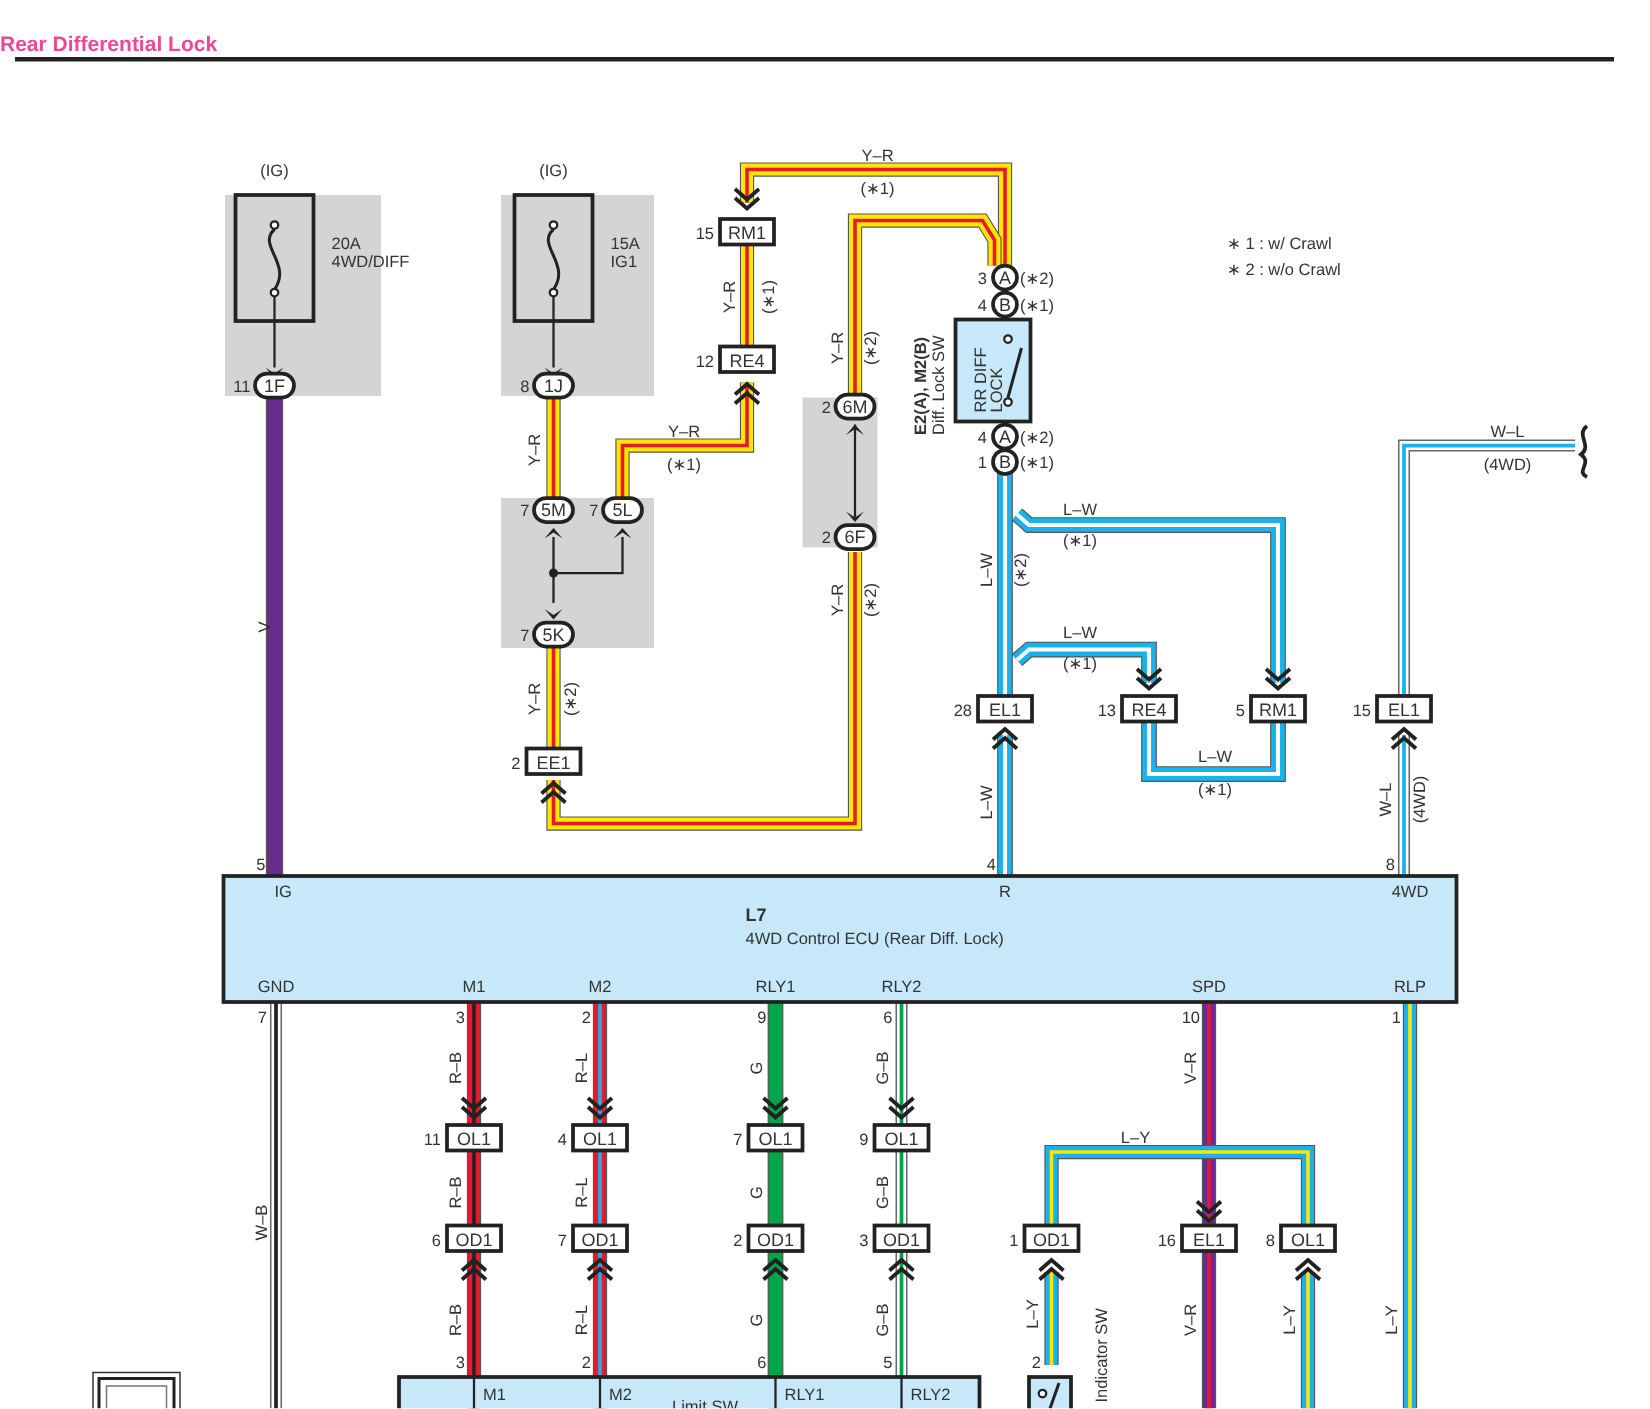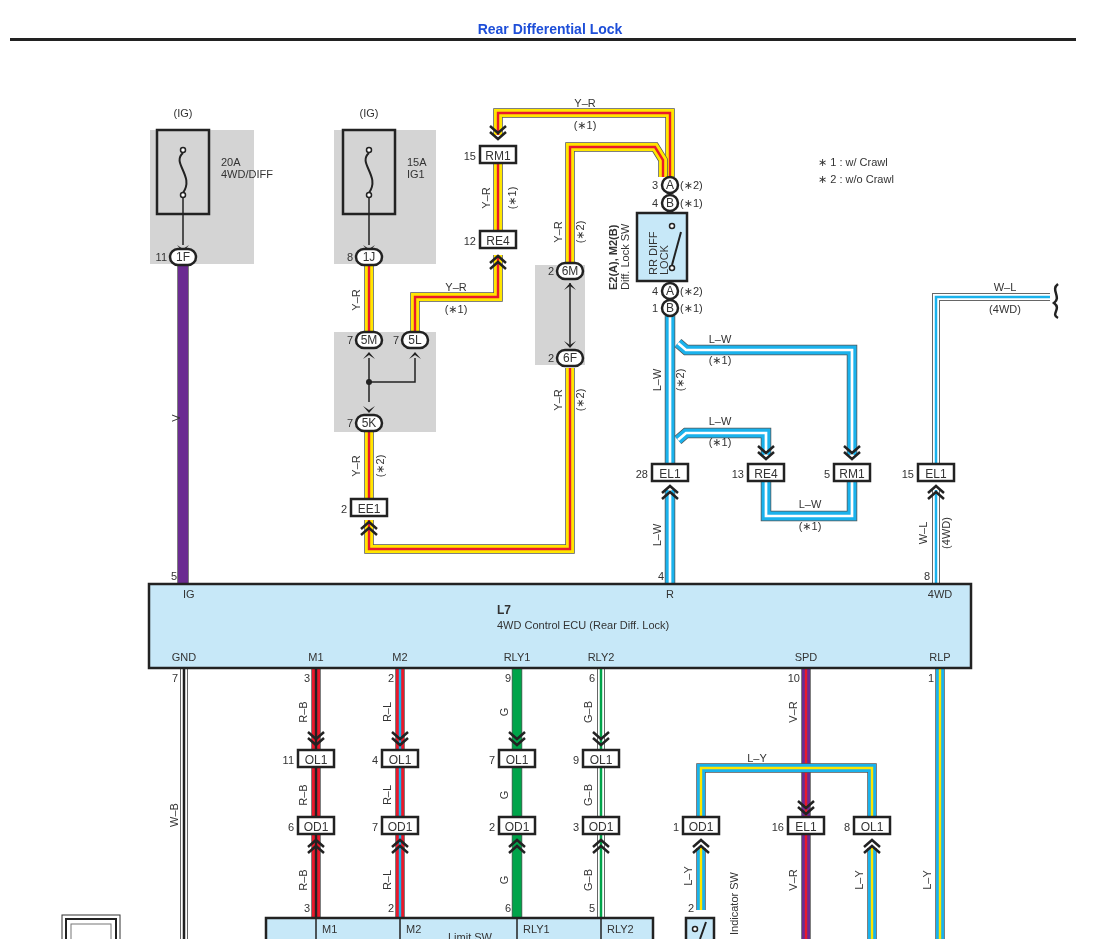--- a/index.html
+++ b/index.html
@@ -1,17 +1,17 @@
 <!DOCTYPE html>
 <html><head>
 <meta charset="utf-8">
 <style>
   html, body { margin: 0; padding: 0; background: #ffffff; }
   body { width: 1100px; height: 939px; overflow: hidden; position: relative; font-family: "Liberation Sans", sans-serif; }
-  #title { position: absolute; left: 0; width: 1100px; top: 21px; text-align: center; font-weight: bold; font-size: 14px; color: #1d4ed8; }
+  #title { position: absolute; left: 0; width: 1100px; top: 21px; text-align: left; font-weight: bold; font-size: 14px; color: #ec4899; }
   #title-rule { position: absolute; left: 10px; width: 1066px; top: 38px; height: 3px; background: #222; }
   svg#diagram { position: absolute; left: 0; top: 0; }
   svg text { font-family: "Liberation Sans", sans-serif; fill: #333; }
 </style>
 </head>
 <body>
 
 <div id="title">Rear Differential Lock</div>
 <div id="title-rule"></div>
 

